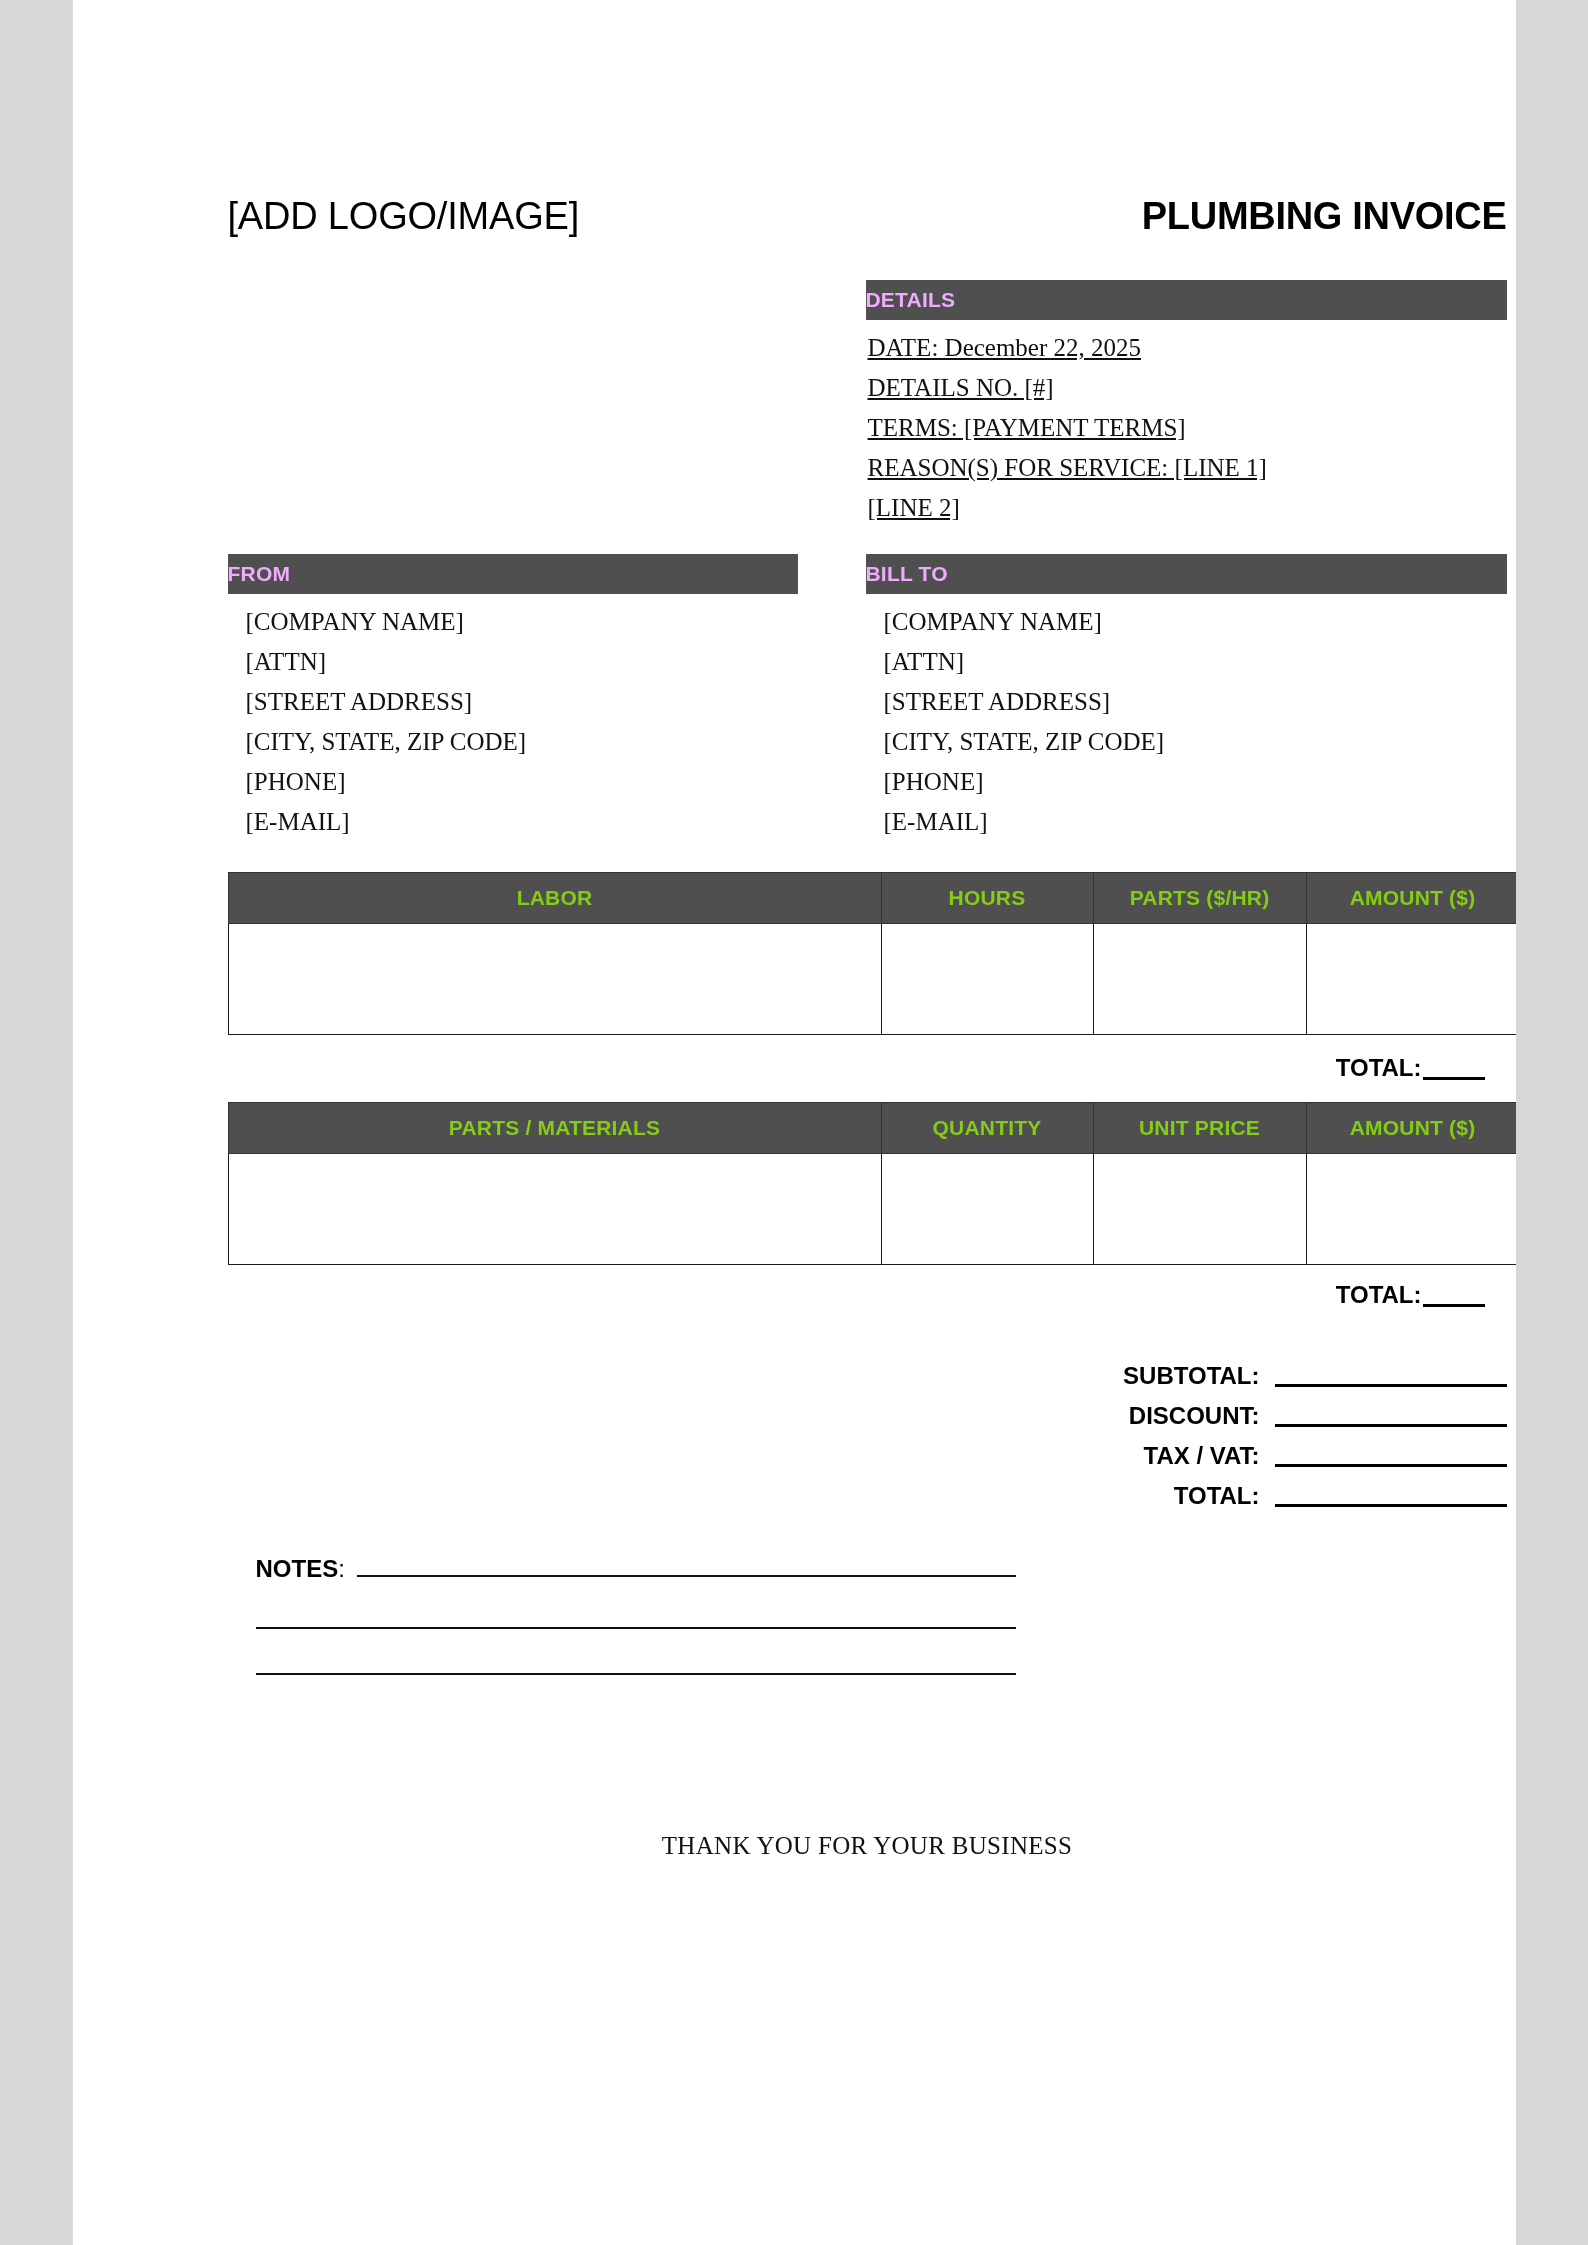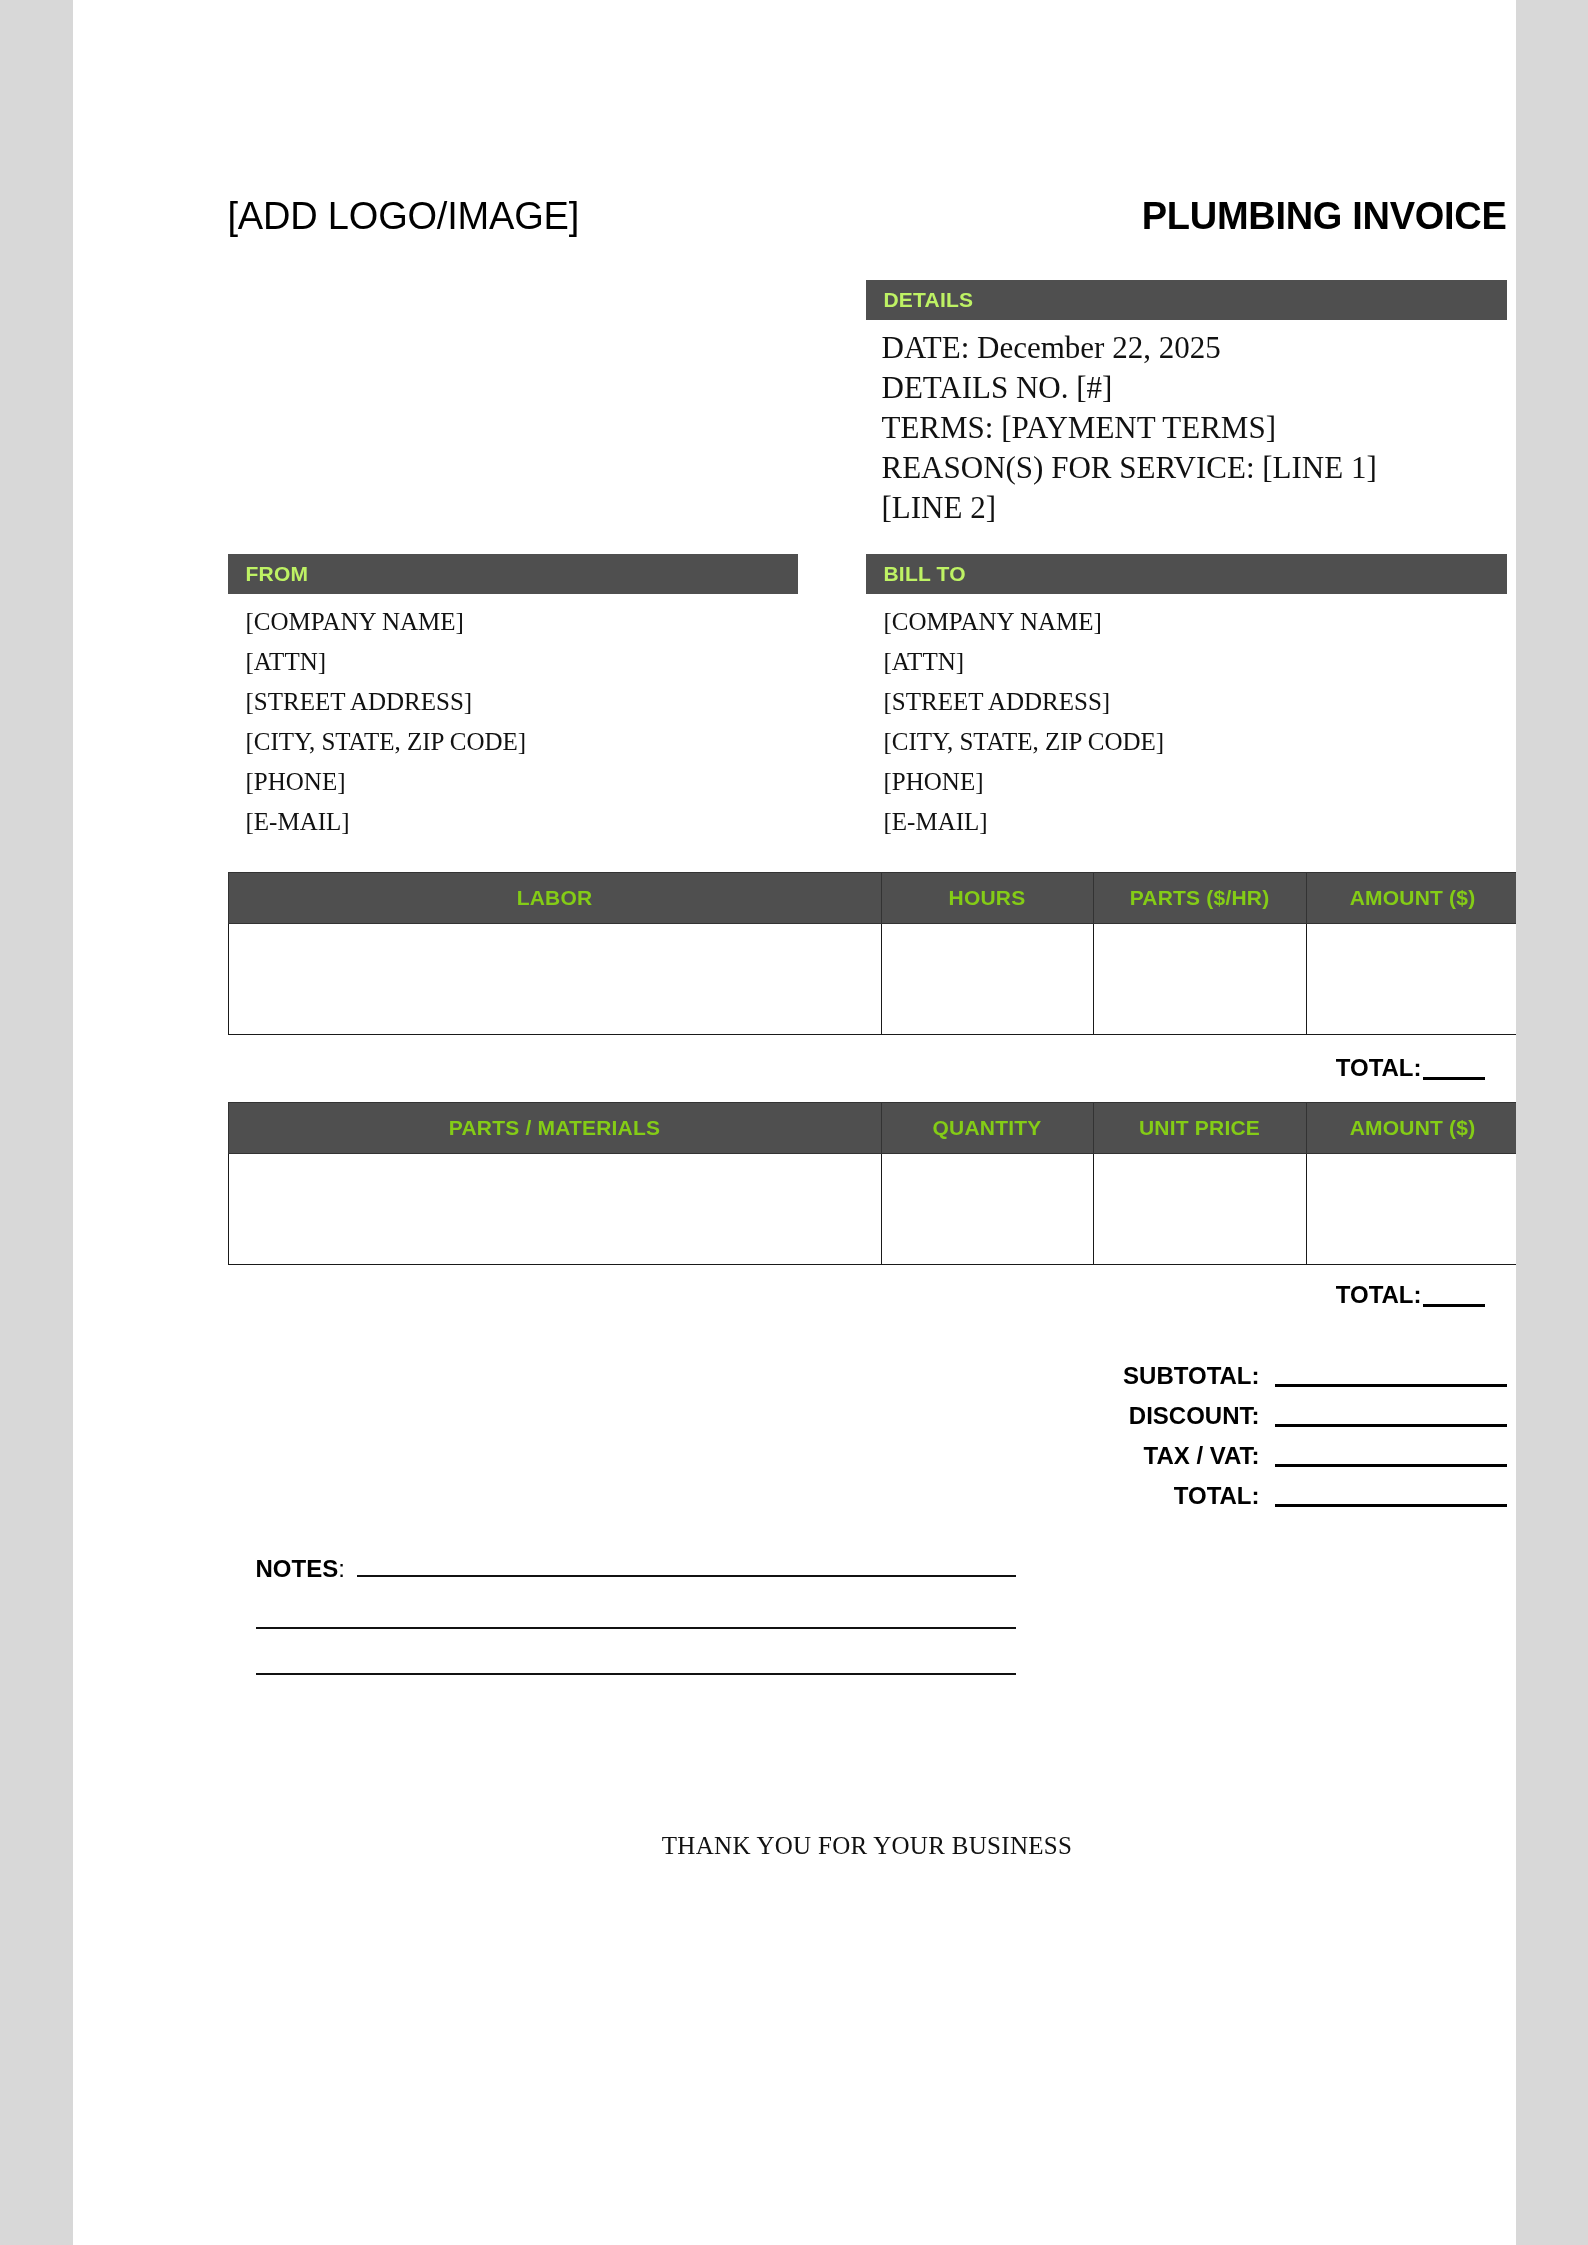--- a/index.html
+++ b/index.html
@@ -53,46 +53,46 @@
     font-size: 38px;
     font-weight: bold;
     color: #000;
     letter-spacing: -0.3px;
     white-space: nowrap;
   }
 
   
   .bar {
     background: #4f4f4f;
-    color: #bef264;
+    color: #f0abfc;
     font-family: "Liberation Sans", sans-serif;
     font-weight: bold;
     font-size: 21px;
     letter-spacing: 0.2px;
     display: flex;
     align-items: center;
-    padding-left: 18px;
     box-sizing: border-box;
     height: 40px;
   }
 
   .bar-details {
     position: absolute;
     left: 638px;
     top: 280px;
     width: 641px;
   }
   .details-body {
     position: absolute;
-    left: 654px;
+    left: 640px;
     top: 328px;
     width: 640px;
-    font-size: 31px;
+    font-size: 25px;
     line-height: 40px;
     color: #111;
+    text-decoration: underline;
   }
   .details-body div {
     white-space: nowrap;
   }
 
   .bar-from {
     position: absolute;
     left: 0;
     top: 554px;
     width: 570px;

